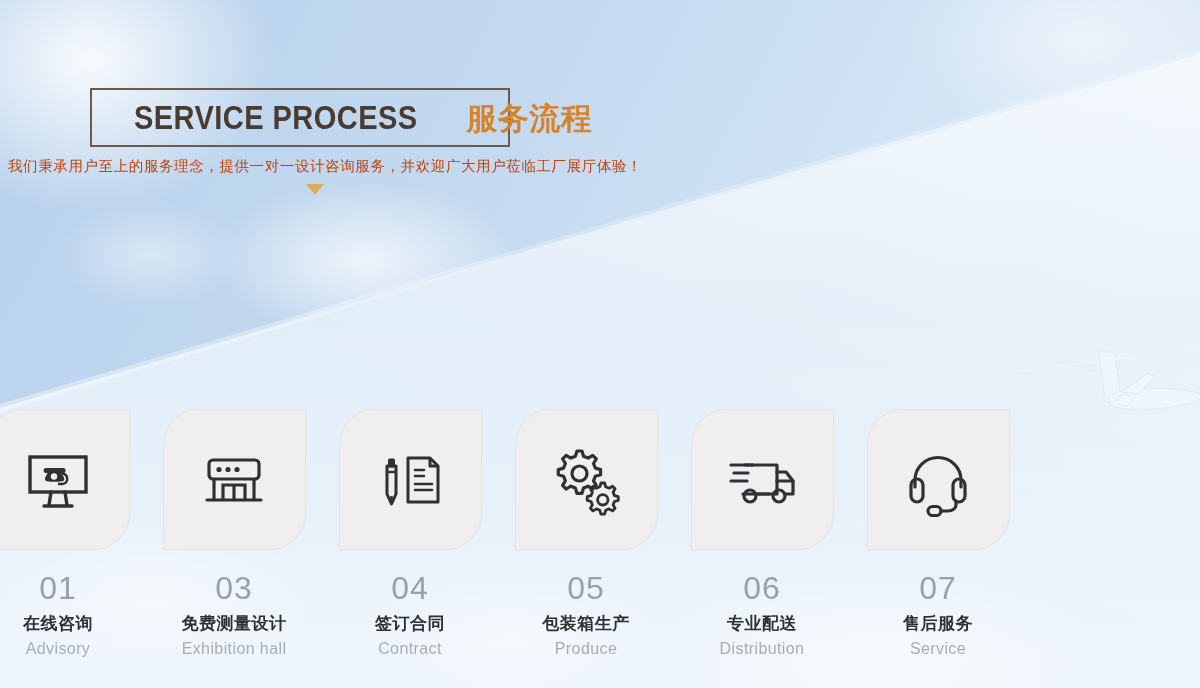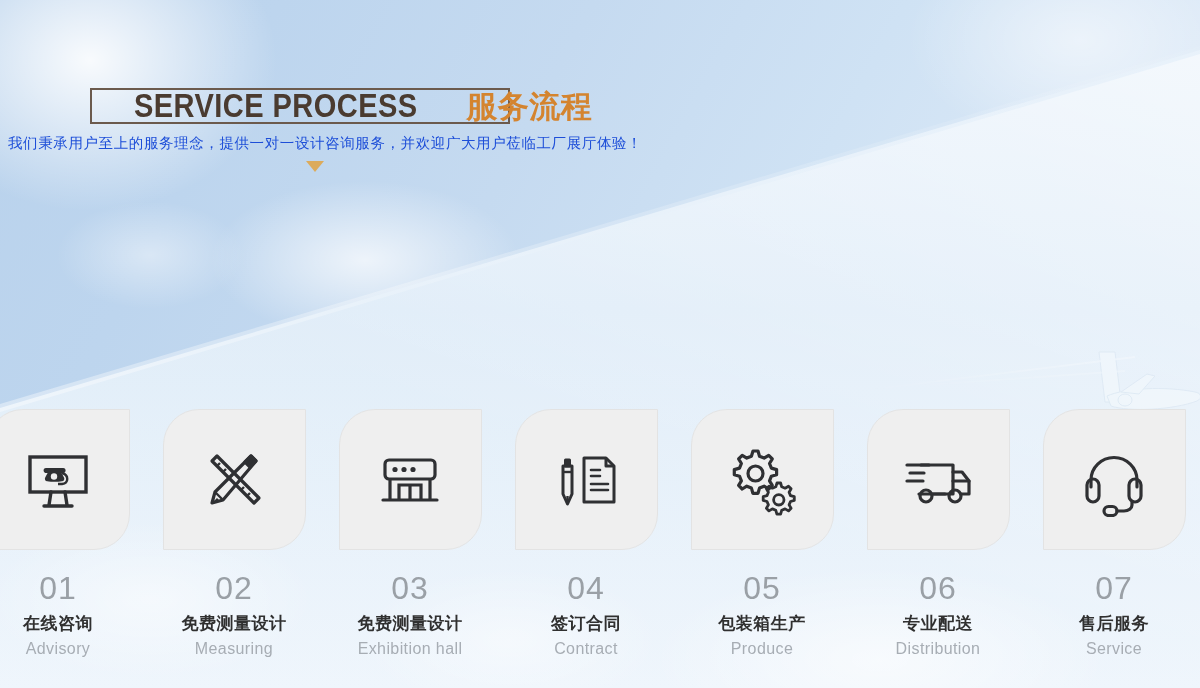--- a/index.html
+++ b/index.html
@@ -93,21 +93,21 @@
   
   .head {
     position: absolute;
     left: 0; top: 88px;
     width: 1200px;
   }
   .title-frame {
     position: relative;
     margin-left: 90px;
     width: 420px;
-    height: 36px;
+    height: 59px;
     border: 2px solid #6b5a4d;
     box-sizing: border-box;
   }
   .title-text {
     position: absolute;
     left: 32px;
     top: 50%;
     transform: translateY(-52%);
     white-space: nowrap;
     background: transparent;
@@ -130,21 +130,21 @@
     color: #d4842f;
     font-size: 31px;
     font-weight: bold;
     margin-left: 10px;
   }
 
   .subtitle {
     margin-top: 10px;
     margin-left: 8px;
     font-size: 14.5px;
-    color: #1d4ed8;
+    color: #c2410c;
     letter-spacing: .6px;
     white-space: nowrap;
   }
   .arrow-down {
     margin-top: 8px;
     margin-left: 306px;
     width: 0; height: 0;
     border-left: 9px solid transparent;
     border-right: 9px solid transparent;
     border-top: 11px solid #dcab5c;
@@ -259,37 +259,20 @@
             <circle cx="33" cy="33.5" r="3.2" fill="#efefef"></circle>
           </g>
           <path d="M41 30 C48 32, 48 40, 41 41 L37 41" stroke="#2f3033" stroke-width="2.4" fill="none"></path>
         </svg>
       </div>
       <div class="num">01</div>
       <div class="cn-label">在线咨询</div>
       <div class="en-label">Advisory</div>
     </div>
 
-    <div class="step">
-      <div class="card">
-        <svg width="70" height="70" viewBox="0 0 70 70" fill="none" stroke="#2f3033" stroke-width="3.2" stroke-linejoin="round">
-
-          <path d="M13 16 L18 11 L60 53 L55 58 Z"></path>
-          <path d="M21 18 L18 21 M27 24 L24 27 M33 30 L30 33 M45 42 L42 45 M51 48 L48 51" stroke-width="2.4"></path>
-
-          <path d="M57 16 L52 11 L16 47 L13 58 L24 55 Z"></path>
-          <path d="M16 47 L24 55" stroke-width="2.4"></path>
-          <path d="M52 11 L57 16 L51 22 L46 17 Z" fill="#2f3033"></path>
-          <path d="M13 58 L18 53 L21 56 Z" fill="#2f3033" stroke="none"></path>
-        </svg>
-      </div>
-      <div class="num">02</div>
-      <div class="cn-label">免费测量设计</div>
-      <div class="en-label">Measuring</div>
-    </div>
 
     <div class="step">
       <div class="card">
         <svg width="72" height="72" viewBox="0 0 72 72" fill="none" stroke="#2f3033" stroke-width="3.2">
           <rect x="11" y="16" width="50" height="19" rx="4"></rect>
           <g fill="#2f3033" stroke="none">
             <circle cx="21" cy="25.5" r="2.6"></circle>
             <circle cx="30" cy="25.5" r="2.6"></circle>
             <circle cx="39" cy="25.5" r="2.6"></circle>
           </g>

